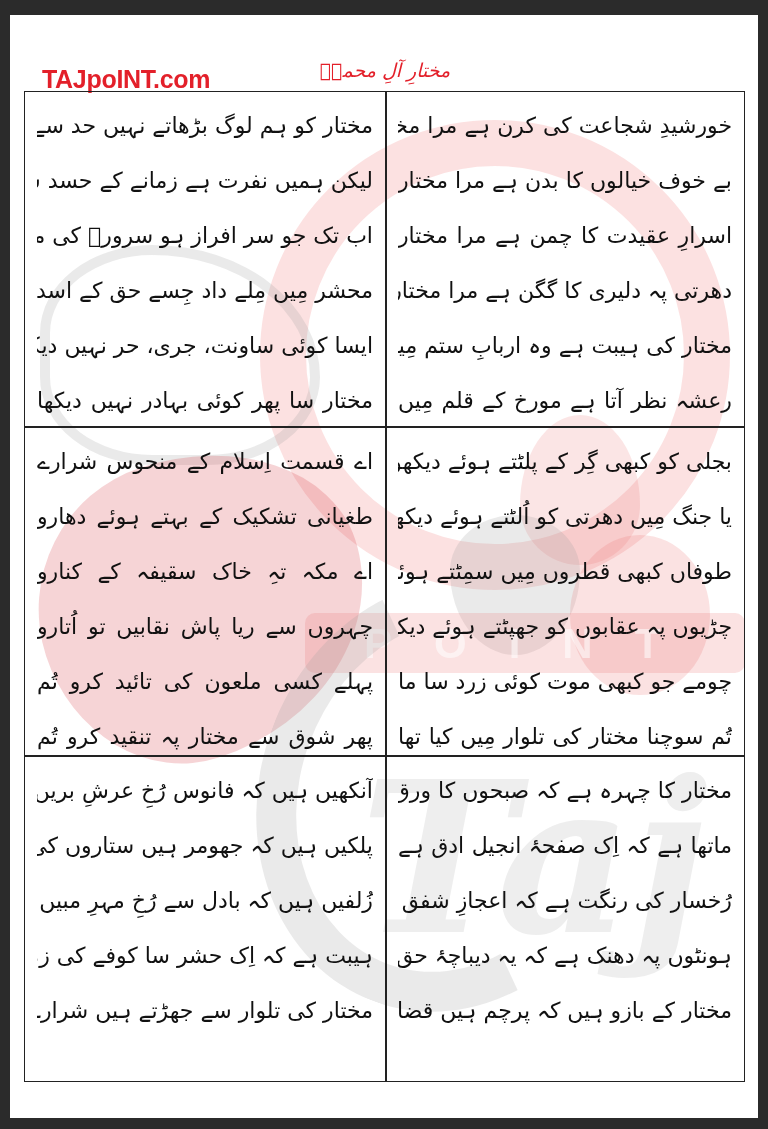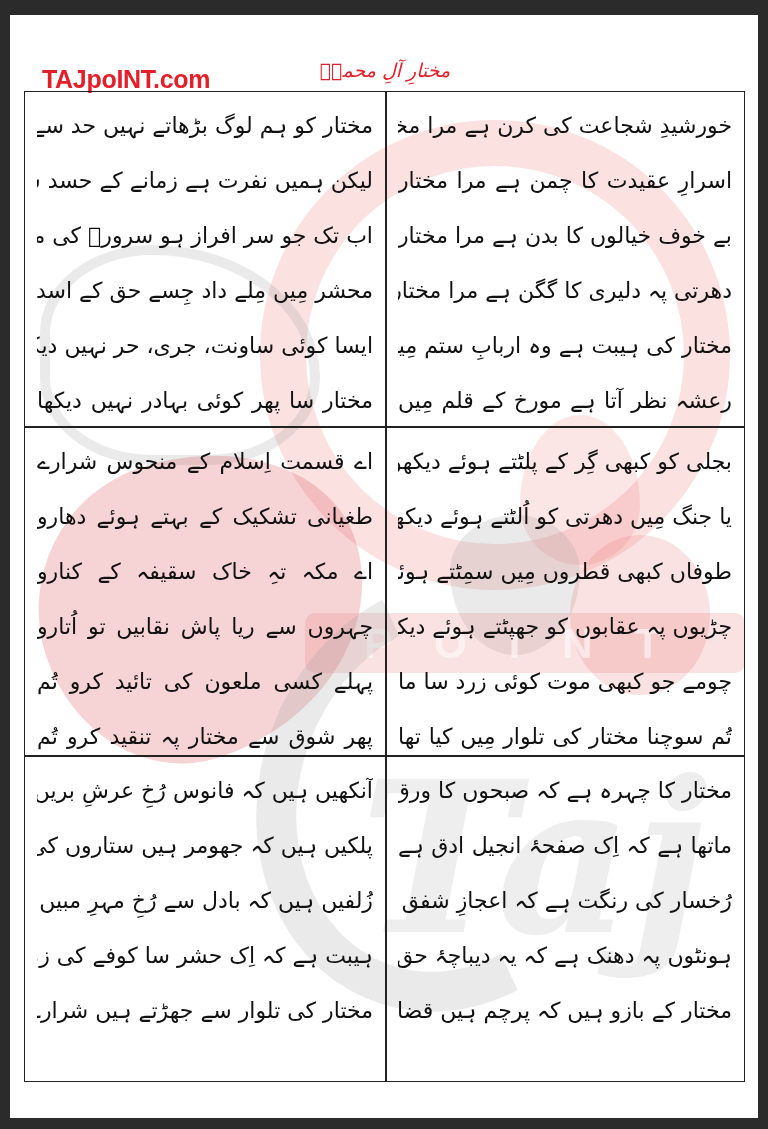--- a/index.html
+++ b/index.html
@@ -168,22 +168,22 @@
   <div class="site-name">TAJpoINT.com</div>
   <div class="title">مختارِ آلِ محمدؐ</div>
 
   <div class="poem-table">
     <div class="vdiv"></div>
     <div class="hdiv" style="top:334px"></div>
     <div class="hdiv" style="top:663px"></div>
 
     <div class="cell right" style="top:0">
       <div class="verse">خورشیدِ شجاعت کی کرن ہے مرا مختار</div>
+      <div class="verse">بے خوف خیالوں کا بدن ہے مرا مختار</div>
       <div class="verse">اسرارِ عقیدت کا چمن ہے مرا مختار</div>
-      <div class="verse">بے خوف خیالوں کا بدن ہے مرا مختار</div>
       <div class="verse">دھرتی پہ دلیری کا گگن ہے مرا مختار</div>
       <div class="verse">مختار کی ہیبت ہے وہ اربابِ ستم مِیں</div>
       <div class="verse">رعشہ نظر آتا ہے مورخ کے قلم مِیں</div>
     </div>
     <div class="cell left" style="top:0">
       <div class="verse">مختار کو ہم لوگ بڑھاتے نہیں حد سے</div>
       <div class="verse">لیکن ہمیں نفرت ہے زمانے کے حسد سے</div>
       <div class="verse">اب تک جو سر افراز ہو سرورؑ کی مدد سے</div>
       <div class="verse">محشر مِیں مِلے داد جِسے حق کے اسد سے</div>
       <div class="verse">ایسا کوئی ساونت، جری، حر نہیں دیکھا</div>

